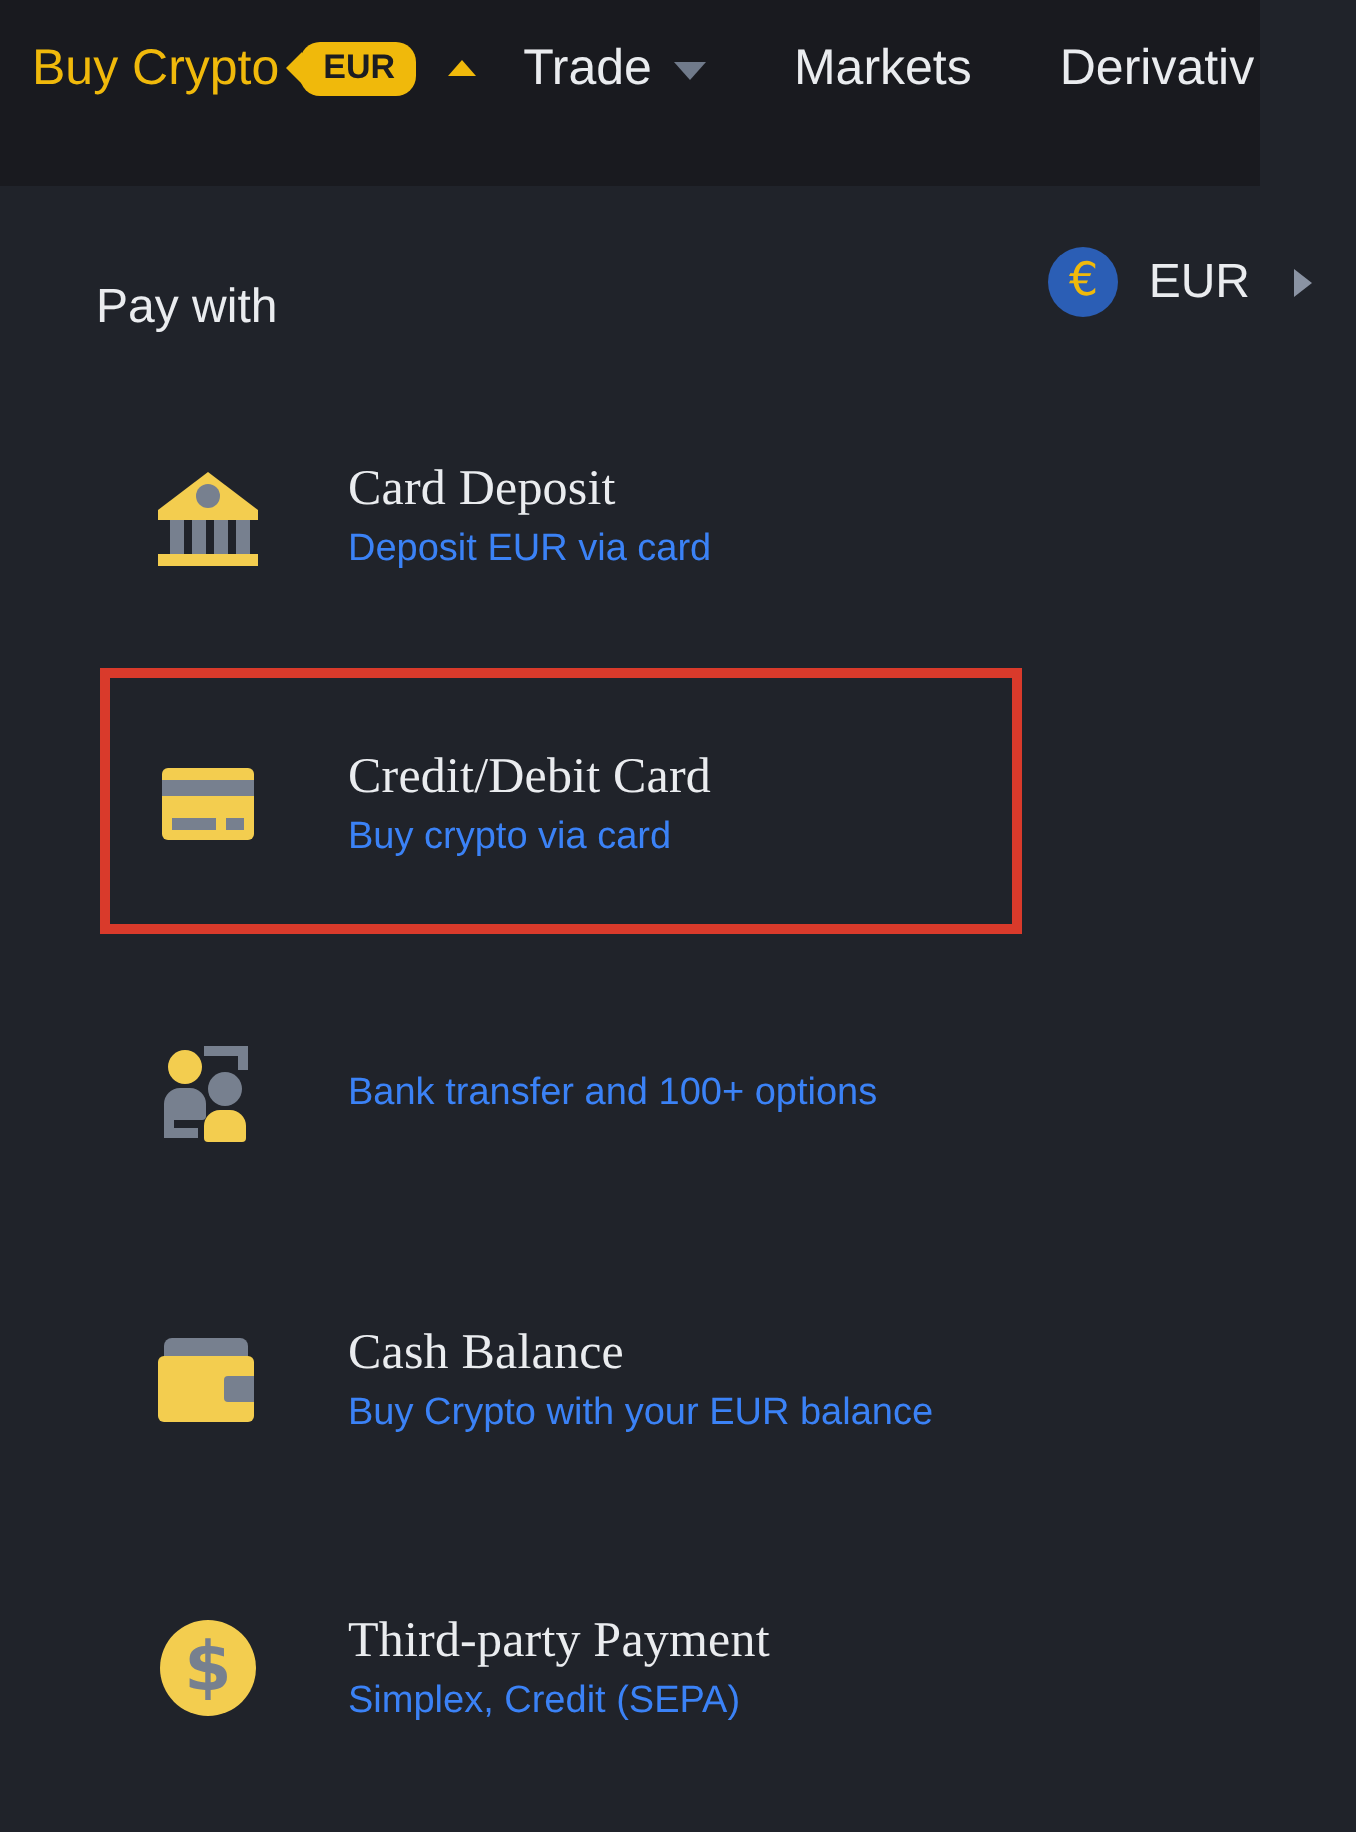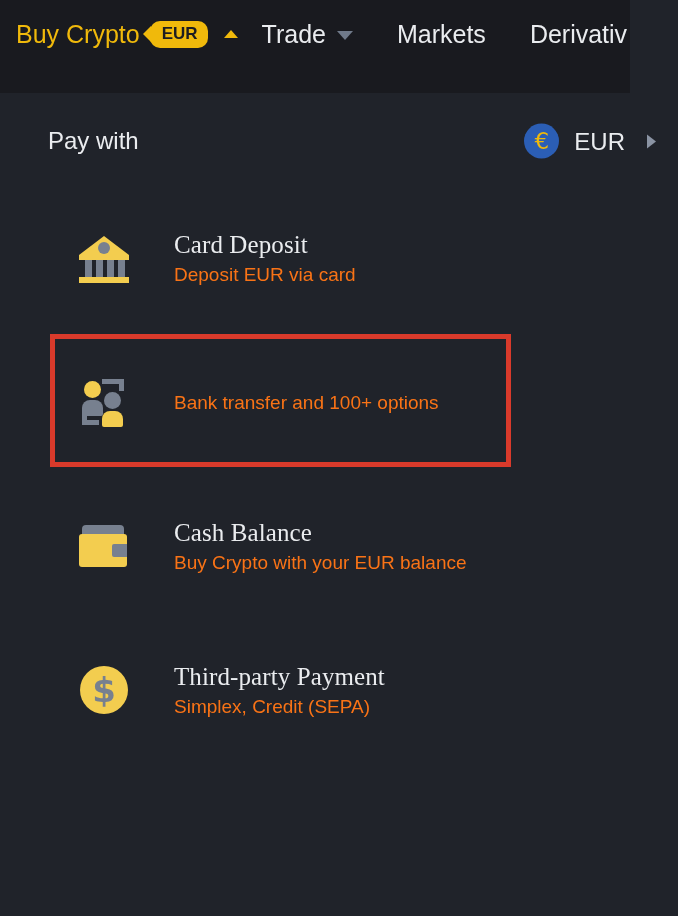--- a/index.html
+++ b/index.html
@@ -66,21 +66,21 @@
     margin-top:3px;
   }
 
   
   .panel{
     position:absolute; left:0; top:93px; width:678px; height:823px;
     background:#20232a;
   }
   .paywith-row{
     position:absolute; left:0; top:20px; width:678px; height:56px;
-    display:flex; align-items:center;
+    display:flex; align-items:flex-end;
   }
   .paywith-label{
     margin-left:48px;
     font-size:24px;
     color:#eaecef;
     line-height:30px;
   }
   .currency-select{
     position:absolute; right:22px; top:50%;
     transform:translateY(-50%);
@@ -115,21 +115,21 @@
     display:flex; align-items:center;
     padding-left:78px;
     cursor:pointer;
   }
   .ico{ width:52px; height:52px; flex:0 0 52px; position:relative; }
   .mtext{ margin-left:44px; }
   .mtitle{
     font-size:25px; color:#eaecef; line-height:33px; letter-spacing:.1px;font-family:Liberation Serif, serif;
   }
   .msub{
-    font-size:19px; color:#f97316; line-height:26px; margin-top:1px;
+    font-size:19px; color:#3b82f6; line-height:26px; margin-top:1px;
   }
 
   
   .hl-box{
     position:absolute;
     left:50px; top:334px;
     width:461px; height:133px;
     border:5px solid #d93a2b;
     pointer-events:none;
   }
@@ -248,20 +248,32 @@
         <span class="bank-col" style="left:29px"></span>
         <span class="bank-col" style="left:40px"></span>
         <span class="bank-base"></span>
       </div>
       <div class="mtext">
         <div class="mtitle">Card Deposit</div>
         <div class="msub">Deposit EUR via card</div>
       </div>
     </div>
 
+    <div class="method">
+      <div class="ico">
+        <span class="card-body"></span>
+        <span class="card-stripe"></span>
+        <span class="card-bar1"></span>
+        <span class="card-bar2"></span>
+      </div>
+      <div class="mtext">
+        <div class="mtitle">Credit/Debit Card</div>
+        <div class="msub">Buy crypto via card</div>
+      </div>
+    </div>
 
     <div class="method">
       <div class="ico">
         <span class="p-brkt" style="left:24px;top:3px;width:22px;height:5px"></span>
         <span class="p-brkt" style="left:41px;top:3px;width:5px;height:12px"></span>
         <span class="p-head" style="left:6px;top:5px;background:#f3cd4f"></span>
         <span class="p-body" style="left:4px;top:24px;background:#77808f"></span>
         <span class="p-head" style="left:26px;top:16px;background:#77808f"></span>
         <span class="p-body" style="left:24px;top:35px;background:#f3cd4f"></span>
         <span class="p-brkt" style="left:4px;top:38px;width:5px;height:11px"></span>

